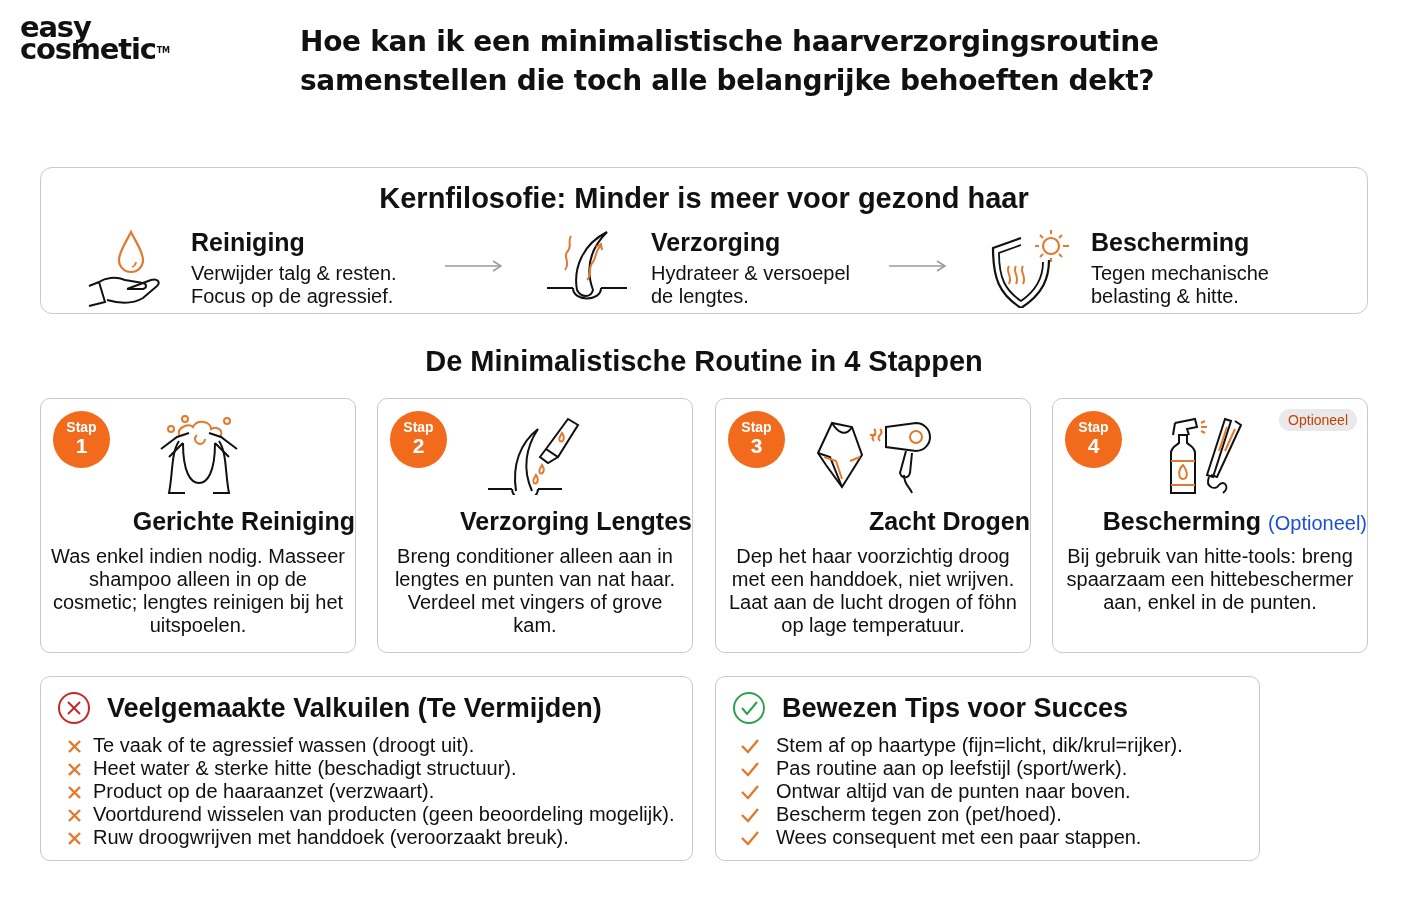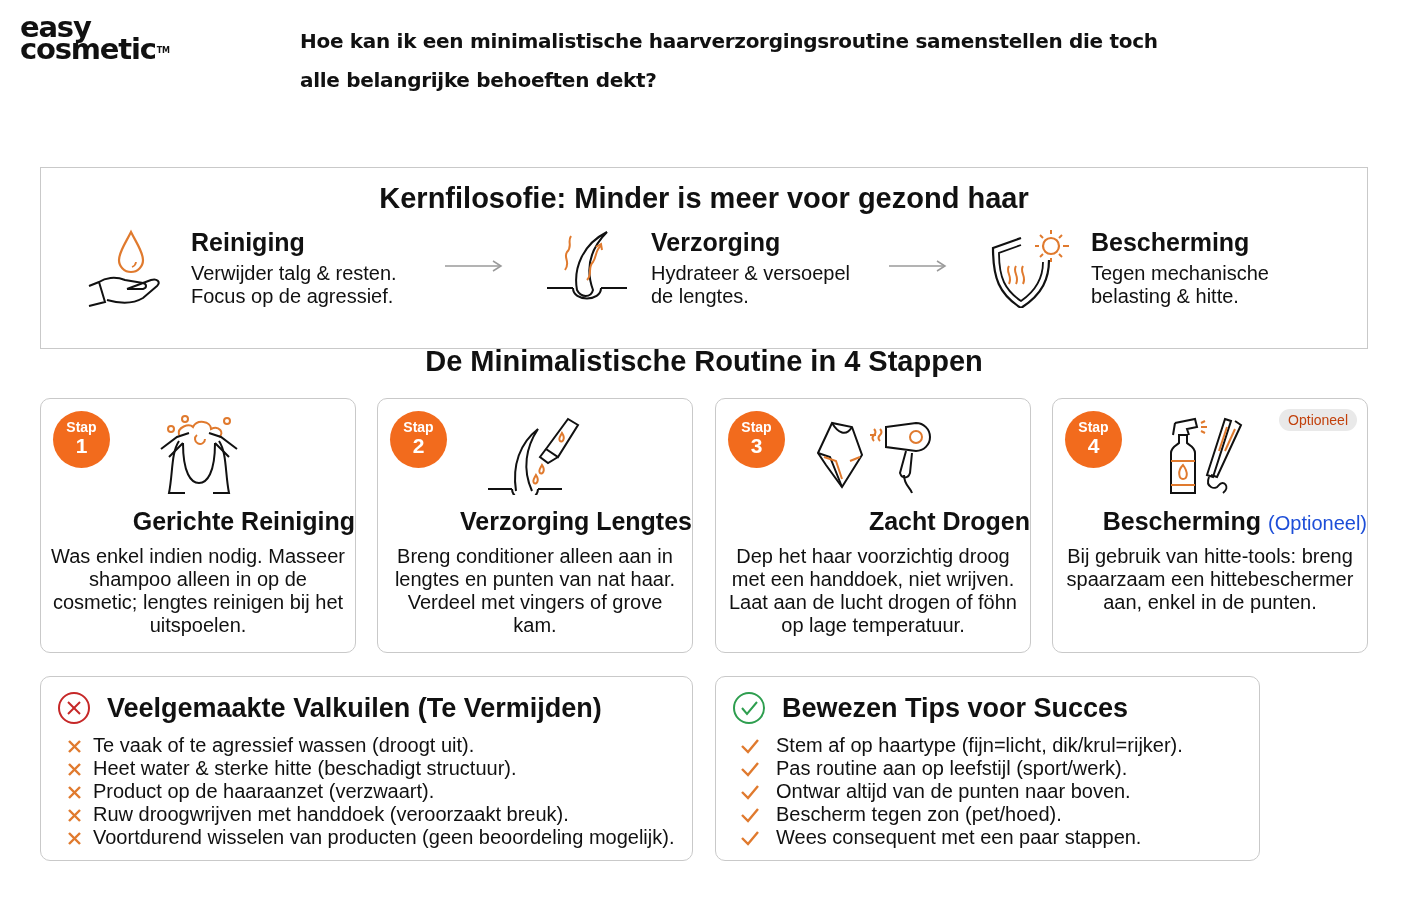--- a/index.html
+++ b/index.html
@@ -4,23 +4,23 @@
 <style>
   * { box-sizing: border-box; margin: 0; padding: 0; }
   html, body { width: 1408px; height: 900px; background: #ffffff; overflow: hidden; }
   body { font-family: "Liberation Sans", "DejaVu Sans", sans-serif; color: #111; position: relative; }
 
   .logo { position: absolute; left: 20px; top: 16px; font-family: "DejaVu Sans", sans-serif; font-weight: bold; color: #111; line-height: 22px; letter-spacing: -1.2px; }
   .logo .l1 { font-size: 29px; display: block; }
   .logo .l2 { font-size: 29px; display: block; }
   .logo .tm { font-size: 8px; letter-spacing: 0; vertical-align: top; position: relative; top: 2px; margin-left: 1px; }
 
-  .main-title { position: absolute; left: 300px; top: 22px; width: 860px; font-family: "DejaVu Sans", sans-serif; font-weight: bold; font-size: 20px; line-height: 39px; color: #111; letter-spacing: -0.3px; }
-
-  .philo { position: absolute; left: 40px; top: 167px; width: 1328px; height: 182px; border: 1.5px solid #c9c9c9; border-radius: 0; background: #fff; }
+  .main-title { position: absolute; left: 300px; top: 22px; width: 860px; font-family: "DejaVu Sans", sans-serif; font-weight: bold; font-size: 28px; line-height: 39px; color: #111; letter-spacing: -0.3px; }
+
+  .philo { position: absolute; left: 40px; top: 167px; width: 1328px; height: 147px; border: 1.5px solid #c9c9c9; border-radius: 12px; background: #fff; }
   .philo-title { position: absolute; left: 0; right: 0; top: 14px; text-align: center; font-size: 29px; font-weight: bold; color: #111; }
   .pillar { position: absolute; top: 56px; height: 90px; }
   .pillar .pic { position: absolute; left: 0; top: 4px; width: 90px; height: 80px; }
   .pillar .ptitle { position: absolute; top: 4px; font-size: 25px; font-weight: bold; color: #111; white-space: nowrap; }
   .pillar .pdesc { position: absolute; top: 38px; font-size: 20px; line-height: 23px; color: #111; white-space: nowrap; }
   .arrow { position: absolute; top: 92px; width: 58px; height: 12px; }
 
   .routine-title { position: absolute; left: 0; width: 1408px; top: 345px; text-align: center; font-size: 29px; font-weight: bold; color: #111; }
 
   .step { position: absolute; top: 398px; width: 316px; height: 255px; border: 1.5px solid #c9c9c9; border-radius: 10px; background: #fff; }
@@ -252,25 +252,25 @@
           <line x1="4" y1="7" x2="15" y2="18" stroke="#e07a2e" stroke-width="2.4"></line>
           <line x1="15" y1="7" x2="4" y2="18" stroke="#e07a2e" stroke-width="2.4"></line>
         </svg><span>Heet water &amp; sterke hitte (beschadigt structuur).</span></li>
     <li><svg class="mk" viewBox="0 0 20 23">
           <line x1="4" y1="7" x2="15" y2="18" stroke="#e07a2e" stroke-width="2.4"></line>
           <line x1="15" y1="7" x2="4" y2="18" stroke="#e07a2e" stroke-width="2.4"></line>
         </svg><span>Product op de haaraanzet (verzwaart).</span></li>
     <li><svg class="mk" viewBox="0 0 20 23">
           <line x1="4" y1="7" x2="15" y2="18" stroke="#e07a2e" stroke-width="2.4"></line>
           <line x1="15" y1="7" x2="4" y2="18" stroke="#e07a2e" stroke-width="2.4"></line>
+        </svg><span>Voortdurend wisselen van producten (geen beoordeling mogelijk).</span></li>
+    <li><svg class="mk" viewBox="0 0 20 23">
+          <line x1="4" y1="7" x2="15" y2="18" stroke="#e07a2e" stroke-width="2.4"></line>
+          <line x1="15" y1="7" x2="4" y2="18" stroke="#e07a2e" stroke-width="2.4"></line>
         </svg><span>Ruw droogwrijven met handdoek (veroorzaakt breuk).</span></li>
-    <li><svg class="mk" viewBox="0 0 20 23">
-          <line x1="4" y1="7" x2="15" y2="18" stroke="#e07a2e" stroke-width="2.4"></line>
-          <line x1="15" y1="7" x2="4" y2="18" stroke="#e07a2e" stroke-width="2.4"></line>
-        </svg><span>Voortdurend wisselen van producten (geen beoordeling mogelijk).</span></li>
   </ul>
 </section>
 
 <section class="box tips" style="left:715px; width:545px;">
   <div class="bhead">
     <svg class="bhicon" viewBox="0 0 34 34">
       <circle cx="17" cy="17" r="15" fill="none" stroke="#2e9e4f" stroke-width="2"></circle>
       <polyline points="10,17 15,23 25,11" fill="none" stroke="#2e9e4f" stroke-width="2"></polyline>
     </svg>
     <div class="bhtitle">Bewezen Tips voor Succes</div>

